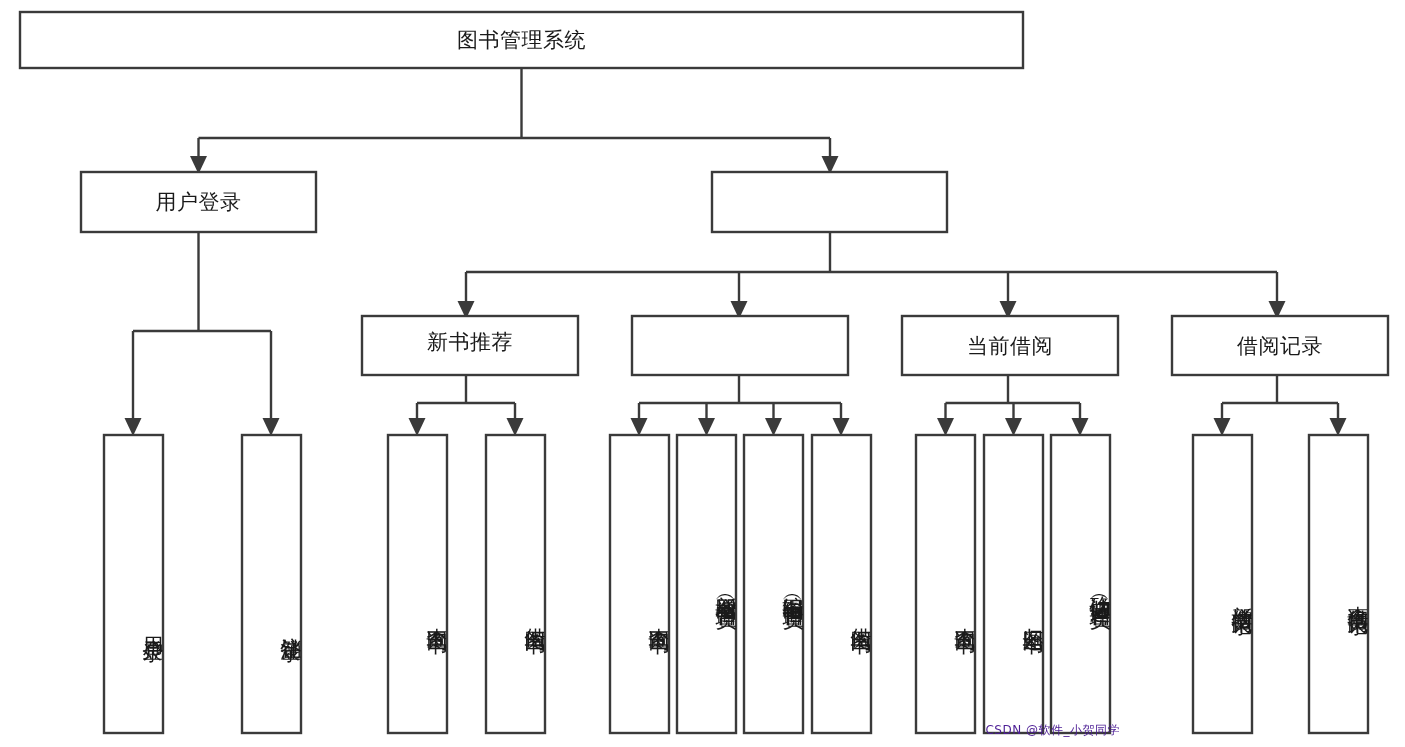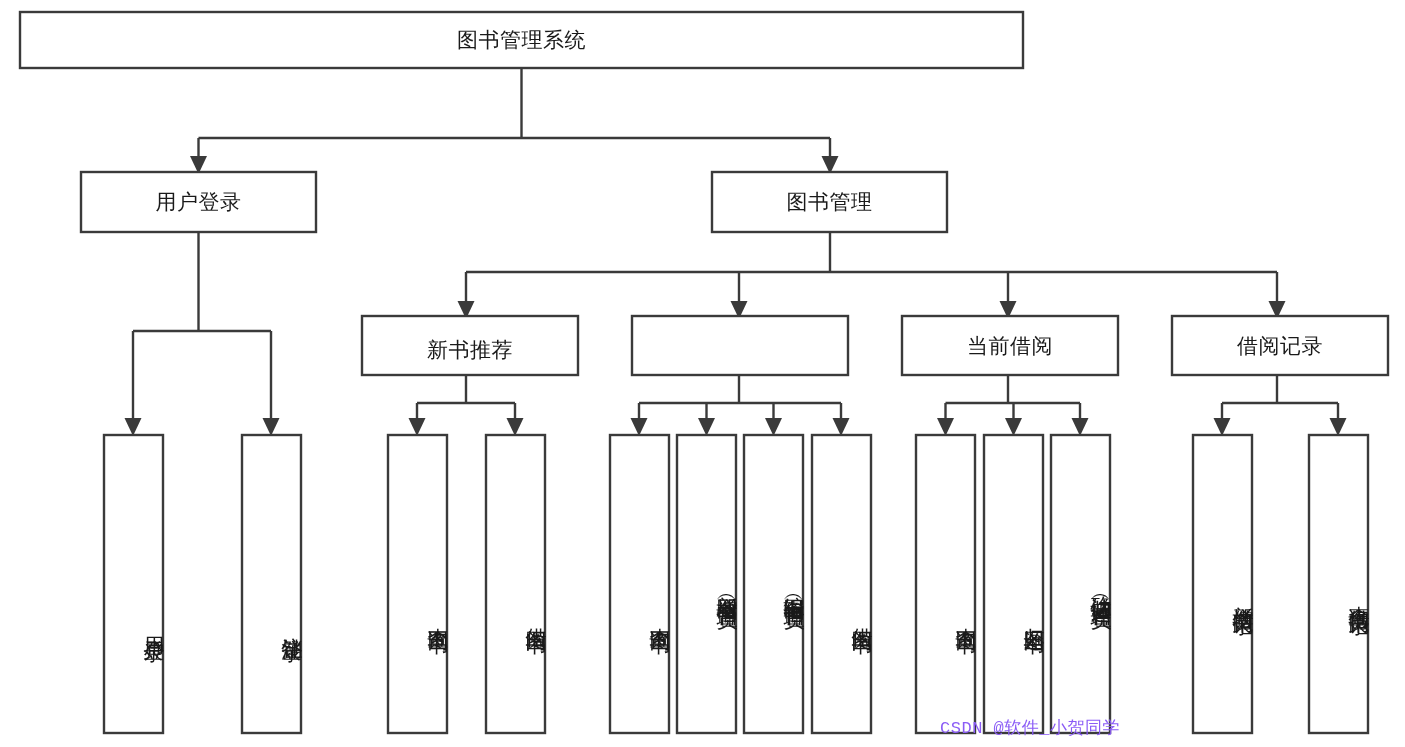--- a/index.html
+++ b/index.html
@@ -11,21 +11,20 @@
     width: 1405px;
     height: 747px;
     font-family: "DejaVu Sans", "Liberation Sans", sans-serif;
     overflow: hidden;
     position: relative;
   }
   #diagram-root {
     position: relative;
     width: 1128px;
     height: 747px;
-    font-family: Liberation Mono, monospace;
   }
   svg.diagram {
     position: absolute;
     left: 0;
     top: 0;
     width: 1405px;
     height: 747px;
     display: block;
   }
   .node-box {
@@ -65,22 +64,22 @@
     text-orientation: upright;
     letter-spacing: 2px;
     white-space: nowrap;
     pointer-events: none;
     line-height: 1;
   }
   .watermark {
     position: absolute;
     right: 8px;
     bottom: 8px;
-    color: #8b5cf6;
-    font-size: 17px;
+    color: #4c1d95;
+    font-size: 12px;
     letter-spacing: 0.5px;
     white-space: nowrap;
     pointer-events: none;
   }
 </style>
 </head>
 <body>
 
 <div id="diagram-root">
 
@@ -185,23 +184,22 @@
 
       <rect class="node-box" x="1193" y="435" width="59" height="298"></rect>
       <rect class="node-box" x="1309" y="435" width="59" height="298"></rect>
     </g>
   </svg>
 
   <div class="node-label-h" style="left:20px; top:12px; width:1003px; height:56px;">图书管理系统</div>
 
   <div class="node-label-h" style="left:81px; top:172px; width:235px; height:60px;">用户登录</div>
 
-  <div class="node-label-h" style="left:712px; top:172px; width:235px; height:60px;">图书管理</div>
-
-  <div class="node-label-h" style="left:362px; top:320px; width:216px; height:59px;">新书推荐</div>
+
+  <div class="node-label-h" style="left:362px; top:312px; width:216px; height:59px;">新书推荐</div>
 
 
   <div class="node-label-h" style="left:902px; top:316px; width:216px; height:59px;text-align:center;">当前借阅</div>
 
   <div class="node-label-h" style="left:1172px; top:316px; width:216px; height:59px;">借阅记录</div>
 
   <div class="node-label-v" style="left:104px; top:524px; width:59px; height:200px;">用户登录</div>
 
   <div class="node-label-v" style="left:242px; top:524px; width:59px; height:200px;">注销登录</div>
 

